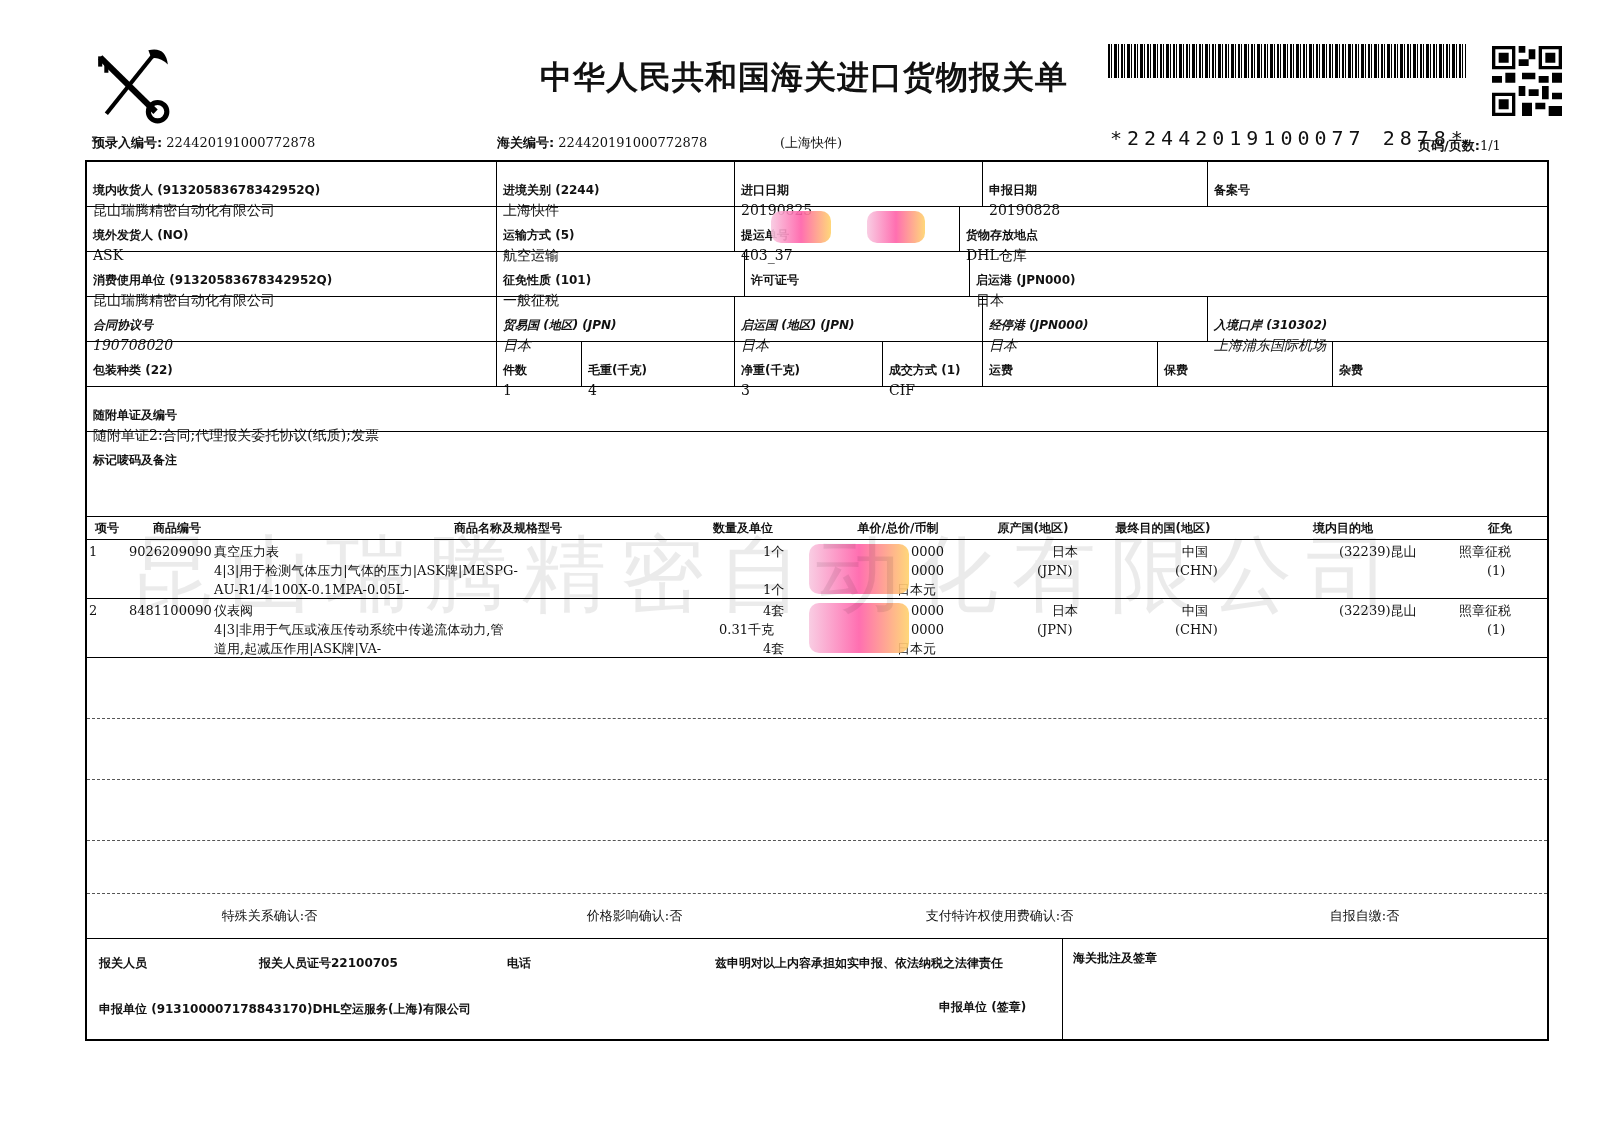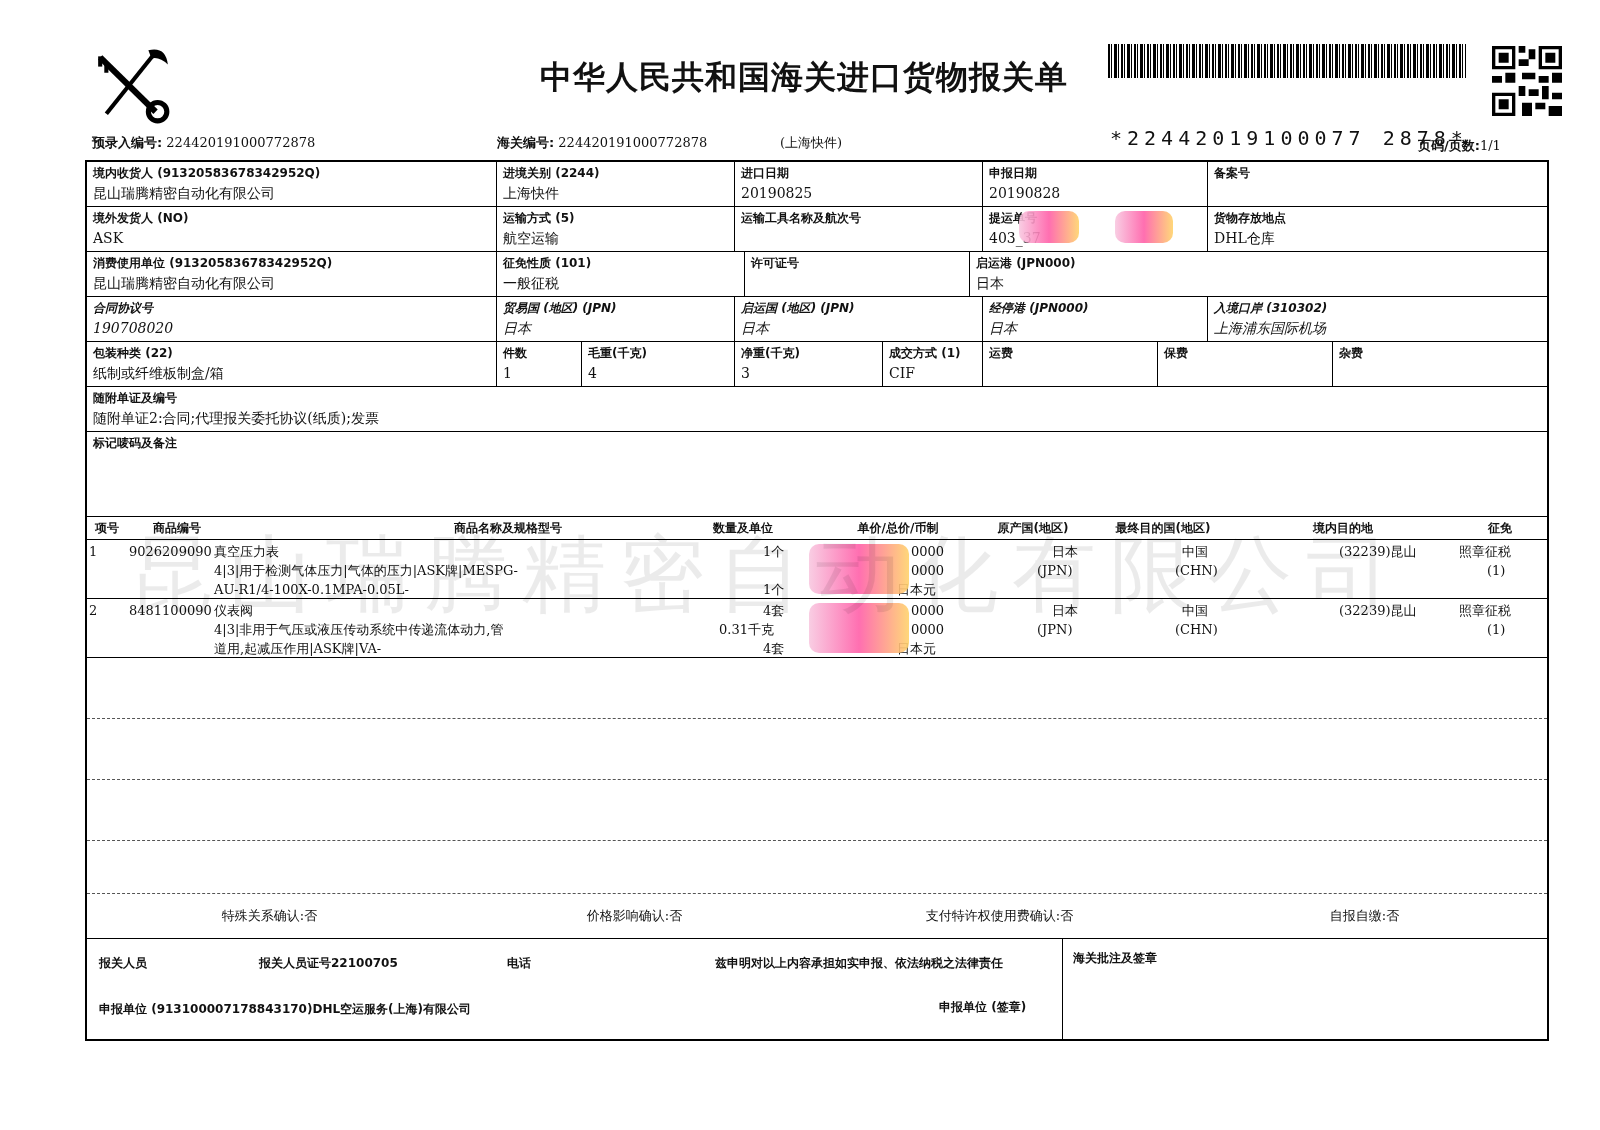--- a/index.html
+++ b/index.html
@@ -9,21 +9,21 @@
   .title { left:540px; top:56px; font-size:32px; font-weight:bold; letter-spacing:1px; font-family:"DejaVu Sans","Liberation Sans",sans-serif; }
   .logo { left:92px; top:42px; width:82px; height:82px; }
   .barcode { left:1108px; top:44px; width:358px; height:34px;
              background: repeating-linear-gradient(90deg,#000 0 2px,#fff 2px 3px,#000 3px 4px,#fff 4px 6px,#000 6px 9px,#fff 9px 10px,#000 10px 11px,#fff 11px 13px); }
   .barcode-text { left:1110px; top:78px; font-size:20px; letter-spacing:5px; font-family:"DejaVu Sans Mono","Liberation Mono",monospace;margin-top:48px; }
   .qr { left:1492px; top:46px; width:70px; height:70px; }
   .meta { font-size:13px; }
   .meta b { font-weight:bold; font-family:"DejaVu Sans","Liberation Sans",sans-serif; }
   .form { left:85px; top:160px; width:1460px; border:2px solid #000; }
   .row { display:flex; border-bottom:1.5px solid #000; }
-  .cell { border-right:1.5px solid #000; padding:2px 6px; box-sizing:border-box; font-size:14px; }
+  .cell { border-right:1.5px solid #000; padding:19px 6px; box-sizing:border-box; font-size:14px; }
   .cell:last-child { border-right:none; }
   .lbl { font-size:12px; font-weight:bold; font-family:"DejaVu Sans","Liberation Sans",sans-serif; display:block; line-height:18px; }
   .val { display:block; line-height:22px; font-size:14px; }
   .goods-head { display:flex; font-size:12px; font-weight:bold; font-family:"DejaVu Sans","Liberation Sans",sans-serif; height:22px; align-items:center; border-bottom:1.5px solid #000; }
   .gitem { position:relative; height:58px; border-bottom:1.5px solid #000; font-size:13px; }
   .gitem span { position:absolute; line-height:19px; }
   .blank { height:60px; border-bottom:1.5px dashed #555; }
   .watermark { left:130px; top:518px; font-size:84px; color:rgba(0,0,0,0.08); letter-spacing:14px; font-family:"DejaVu Sans","Liberation Sans",sans-serif; pointer-events:none; }
   .confirm { display:flex; height:44px; align-items:center; font-size:13px; border-bottom:1.5px solid #000; }
   .confirm div { flex:1; text-align:center; }
@@ -84,24 +84,20 @@
   </div>
   <div class="row" style="height:44px;">
     <div class="cell" style="width:410px">
         <span class="lbl">境外发货人 (NO)</span>
         <span class="val">ASK</span>
       </div>
     <div class="cell" style="width:238px">
         <span class="lbl">运输方式 (5)</span>
         <span class="val">航空运输</span>
       </div>
-    <div class="cell" style="width:248px">
-        <span class="lbl">运输工具名称及航次号</span>
-        <span class="val"></span>
-      </div>
     <div class="cell" style="width:225px;position:relative">
         <span class="lbl">提运单号</span>
         <span class="val">403_37</span>
       <div class="redact" style="left:36px;top:4px;width:60px;height:32px"></div>
       <div class="redact" style="left:132px;top:4px;width:58px;height:32px"></div>
     </div>
     <div class="cell" style="flex:1">
         <span class="lbl">货物存放地点</span>
         <span class="val">DHL仓库</span>
       </div>
@@ -142,21 +138,20 @@
         <span class="val">日本</span>
       </div>
     <div class="cell" style="flex:1">
         <span class="lbl">入境口岸 (310302)</span>
         <span class="val">上海浦东国际机场</span>
       </div>
   </div>
   <div class="row" style="height:44px;">
     <div class="cell" style="width:410px">
         <span class="lbl">包装种类 (22)</span>
-        <span class="val">纸制或纤维板制盒/箱</span>
       </div>
     <div class="cell" style="width:85px">
         <span class="lbl">件数</span>
         <span class="val">1</span>
       </div>
     <div class="cell" style="width:153px">
         <span class="lbl">毛重(千克)</span>
         <span class="val">4</span>
       </div>
     <div class="cell" style="width:148px">

